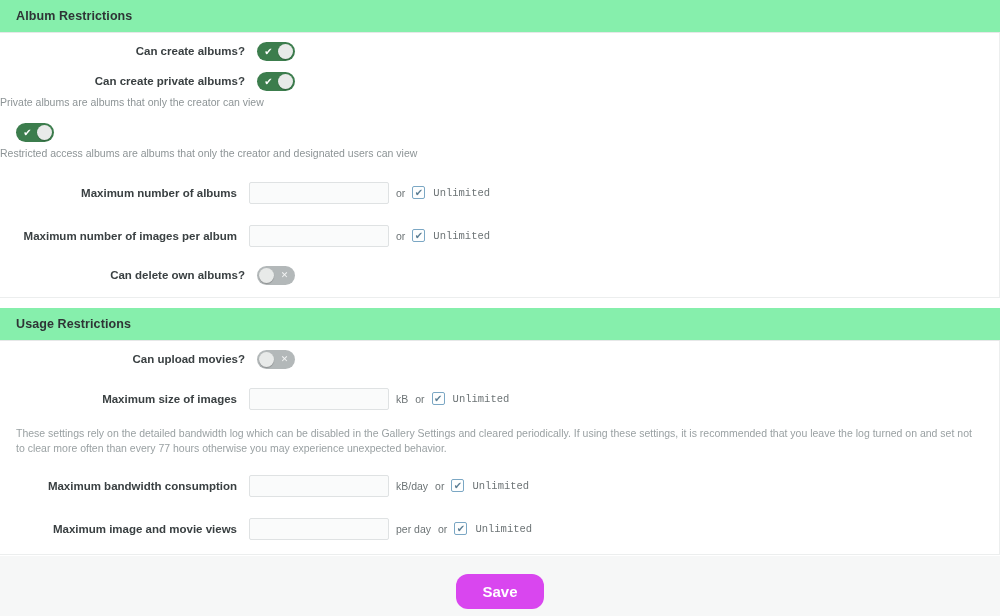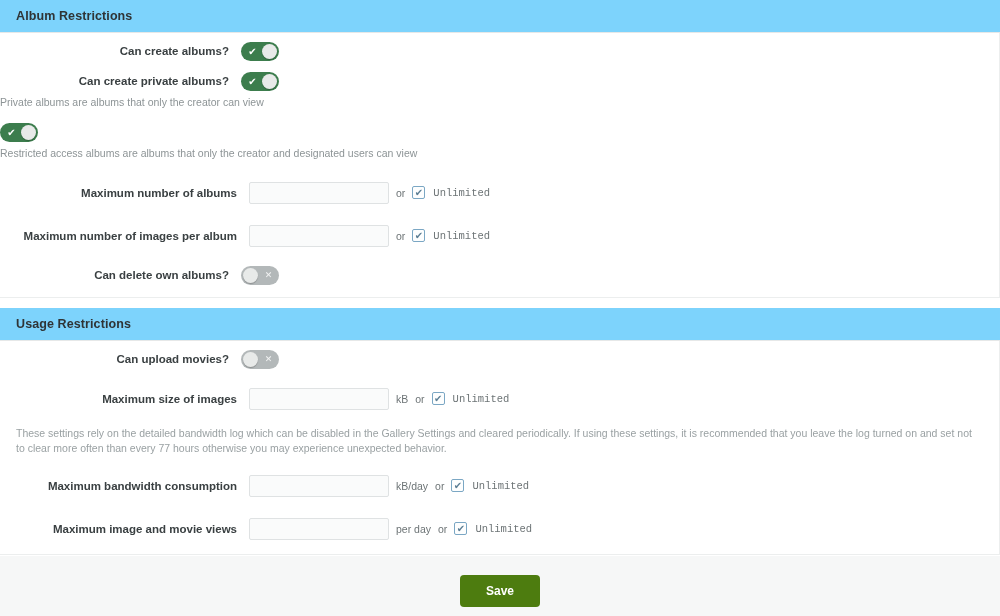--- a/index.html
+++ b/index.html
@@ -13,21 +13,21 @@
   .page {
     width: 1000px; height: 616px;
     position: relative;
     background: #ffffff;
     overflow: hidden;
   }
 
   
   .panel { width: 1000px; background: #ffffff; }
   .panel-header {
-    background: #7dd3fc;
+    background: #86efac;
     border-bottom: 1px solid #e6e8e8;
     padding: 9px 4px 9px 16px;
     font-size: 12.5px;
     font-weight: bold;
     color: #2f3436;
     letter-spacing: .1px;
   }
   .panel-body {
     background: #ffffff;
     border-right: 1px solid #eceeee;
@@ -52,21 +52,21 @@
     min-width: 241px;
     text-align: right;
     padding-right: 12px;
     font-size: 11.5px;
     font-weight: bold;
     color: #3a4042;
     line-height: 14px;
   }
   .control { flex: 1; display: flex; align-items: center; }
 
-  .row-toggle { height: 36px; }
+  .row-toggle { height: 36px; margin-left: 16px; }
   .row-toggle.with-help { height: 24px; }
   .help {
     font-size: 10.5px;
     color: #8d9496;
     line-height: 13px;
     padding-bottom: 11px;
     padding-top: 3px;
   }
   .row-input { height: 43px; margin-left: 8px; }
 
@@ -164,25 +164,25 @@
   
   .footer {
     background: #f6f7f7;
     border-top: 1px solid #ffffff;
     height: 71px;
     display: flex;
     align-items: center;
     justify-content: center;
   }
   .save-btn {
-    background: #4d7c0f;
+    background: #d946ef;
     color: #ffffff;
     border: none;
-    border-radius: 4px;
-    font-size: 12px;
+    border-radius: 12px;
+    font-size: 15px;
     font-weight: bold;
     padding: 9px 26px;
     cursor: pointer;
     font-family: "Liberation Sans", sans-serif;
   }
 </style>
 </head>
 <body>
 
 <div class="page">

